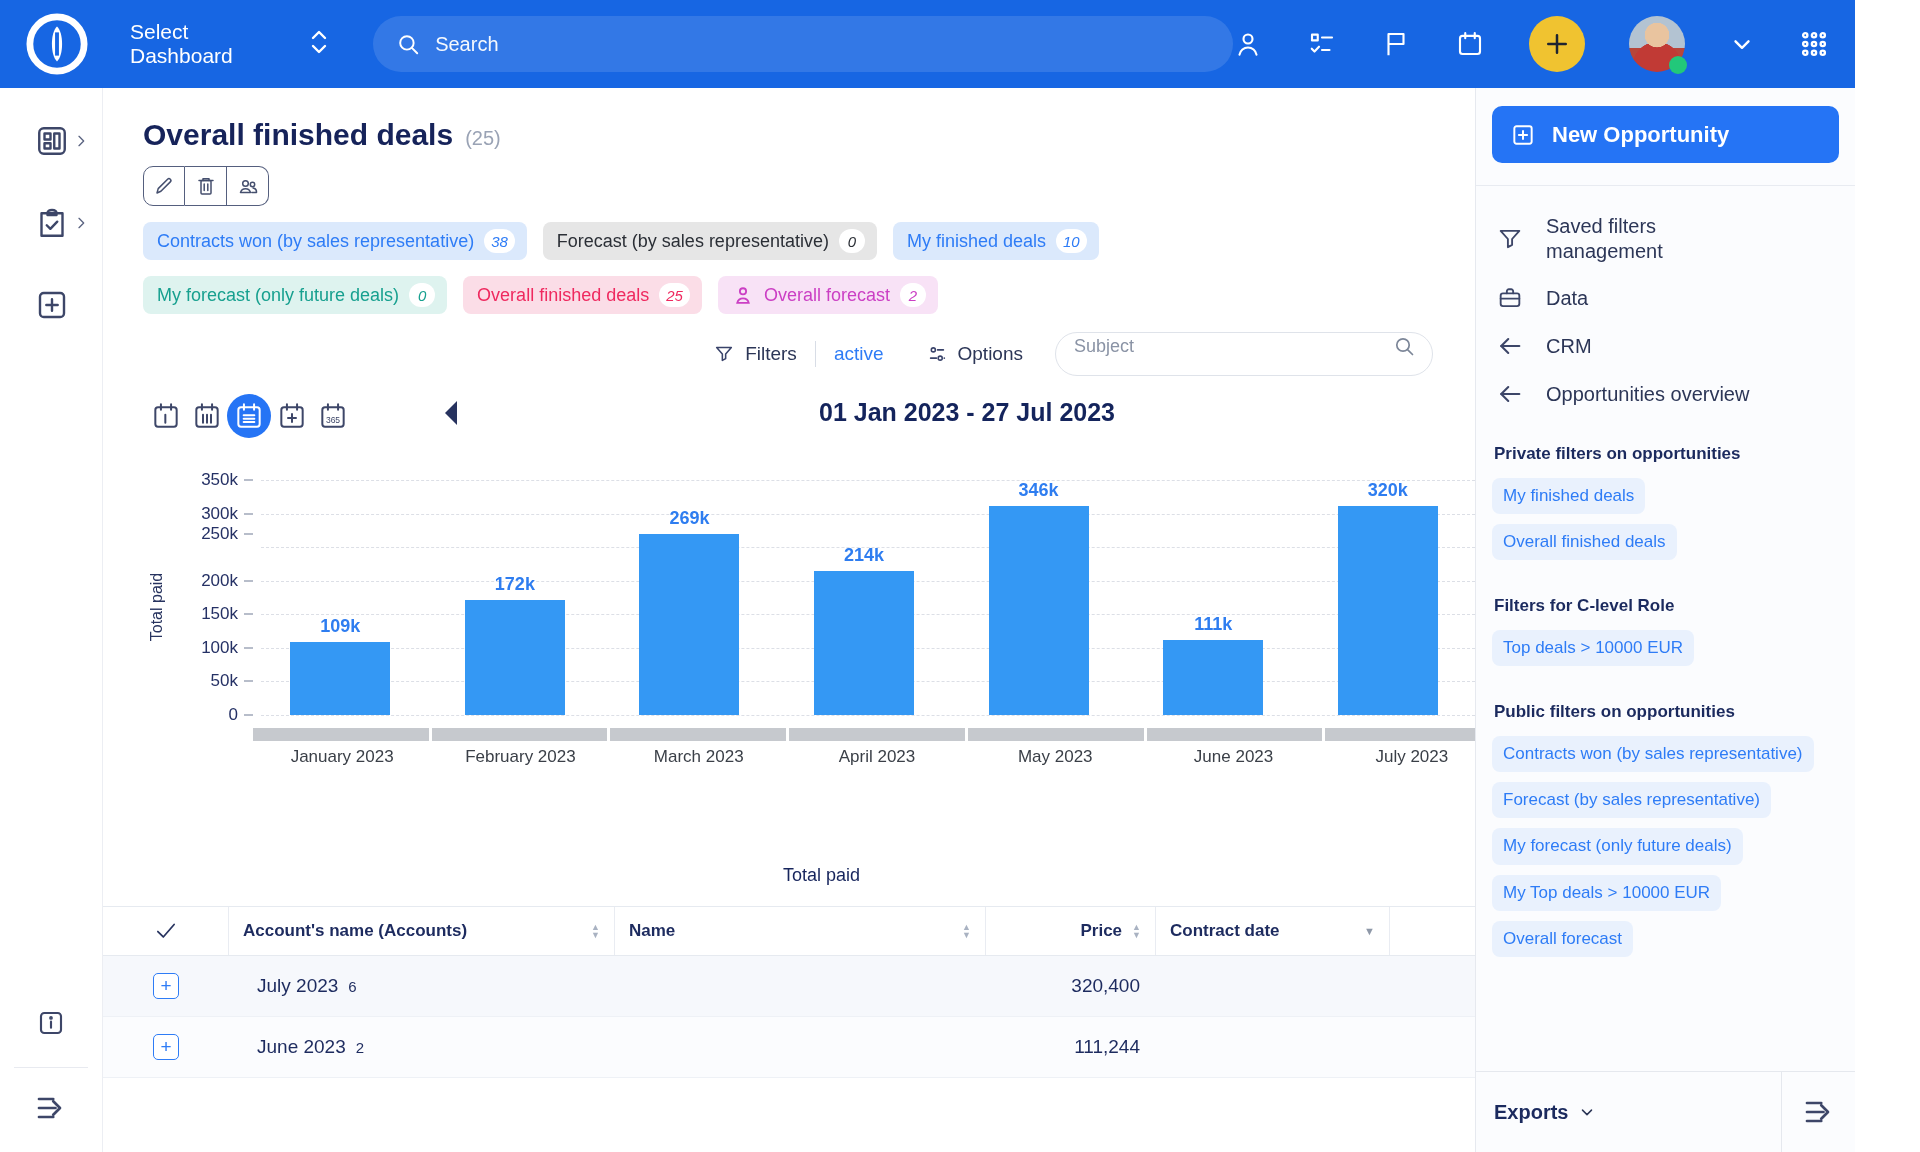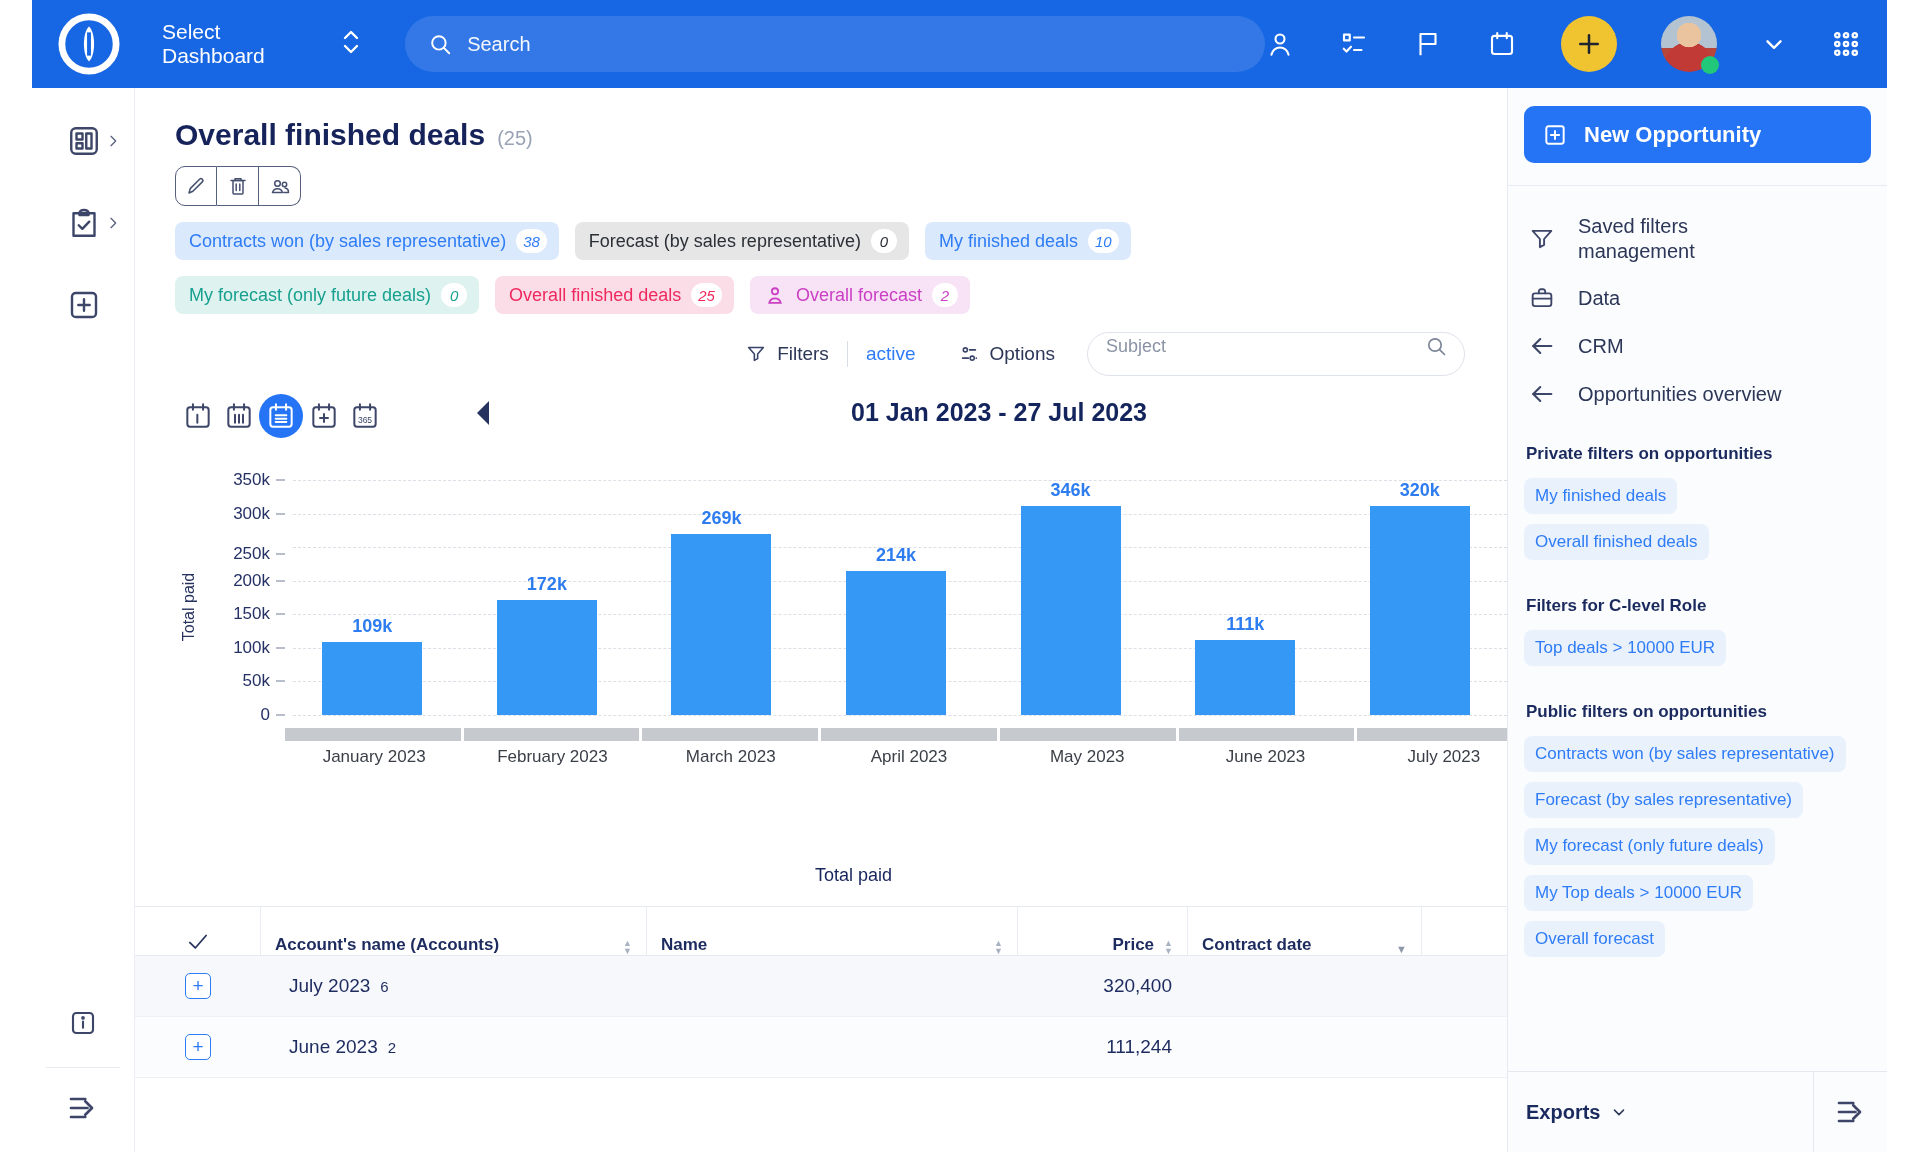--- a/index.html
+++ b/index.html
@@ -1,18 +1,18 @@
 <!DOCTYPE html>
 <html><head>
 <meta charset="utf-8">
 <style>
   * { margin:0; padding:0; box-sizing:border-box; }
   html,body { width:1920px; height:1152px; overflow:hidden; background:#fff;
     font-family:"Liberation Sans", sans-serif; color:#1d2b5f; }
-  .page { position:relative; width:1855px; height:1152px;margin-left:32px; }
+  .page { position:relative; width:1855px; height:1152px; }
 
   
   .topbar { position:absolute; left:0; top:0; right:0; height:88px; background:#1766e3;
     display:flex; align-items:center; padding:0 26px; }
   .logo { width:62px; height:62px; flex:0 0 auto; }
   .dash-select { display:flex; align-items:center; gap:22px; margin-left:42px; cursor:pointer; }
   .dash-select span.lbl { color:#fff; font-size:21px; }
   .search-pill { margin-left:44px; width:900px; height:56px; border-radius:28px;
     background:rgba(255,255,255,.12); display:flex; align-items:center; padding:0 22px; gap:14px; }
   .search-pill input { flex:1; background:transparent; border:none; outline:none; color:#fff; font-size:20px; }
@@ -116,21 +116,21 @@
   .chart-scroll .seg { flex:1; height:13px; background:#c6c9ce; }
   .xlabels { margin-left:110px; width:1248px; display:flex; margin-top:6px; }
   .xlabels .xl { flex:1; text-align:center; font-size:17px; color:#3a3f47; }
 
   
   .tbl-caption { margin-top:98px; width:1437px; margin-left:-40px; text-align:center;
     font-size:18px; color:#17255c; }
   .grid-table { margin-left:-40px; width:1437px; margin-top:20px; }
   .thead { display:flex; height:50px; border-top:1px solid #e6eaf0; border-bottom:1px solid #e6eaf0;
     align-items:center; }
-  .th { display:flex; align-items:flex-end; height:100%; border-right:1px solid #e9ecf2;
+  .th { display:flex; align-items:center; height:100%; border-right:1px solid #e9ecf2;
     padding:0 14px; font-size:17px; font-weight:bold; color:#1d2b5f; cursor:pointer; }
   .th:last-child { border-right:none; }
   .th .spacer { flex:1; }
   .col-check { width:126px; justify-content:center; }
   .col-account { width:386px; }
   .col-name { width:371px; }
   .col-price { width:170px; justify-content:flex-end; }
   .col-date { width:234px; }
   .col-extra { flex:1; }
   .sort-ic { display:flex; flex-direction:column; line-height:8px; font-size:9px; color:#a9b2c2; margin-left:10px; }
@@ -435,21 +435,21 @@
         <span class="ylabel">Total paid</span>
         <div id="yticks">
             <div class="ytick" style="top: -10px;">
               <span class="t">350k</span>
               <span class="dash"></span>
             </div>
             <div class="ytick" style="top: 23.5714px;">
               <span class="t">300k</span>
               <span class="dash"></span>
             </div>
-            <div class="ytick" style="top: 64px;">
+            <div class="ytick" style="top: 44px;">
               <span class="t">250k</span>
               <span class="dash"></span>
             </div>
             <div class="ytick" style="top: 90.7143px;">
               <span class="t">200k</span>
               <span class="dash"></span>
             </div>
             <div class="ytick" style="top: 124.286px;">
               <span class="t">150k</span>
               <span class="dash"></span>

